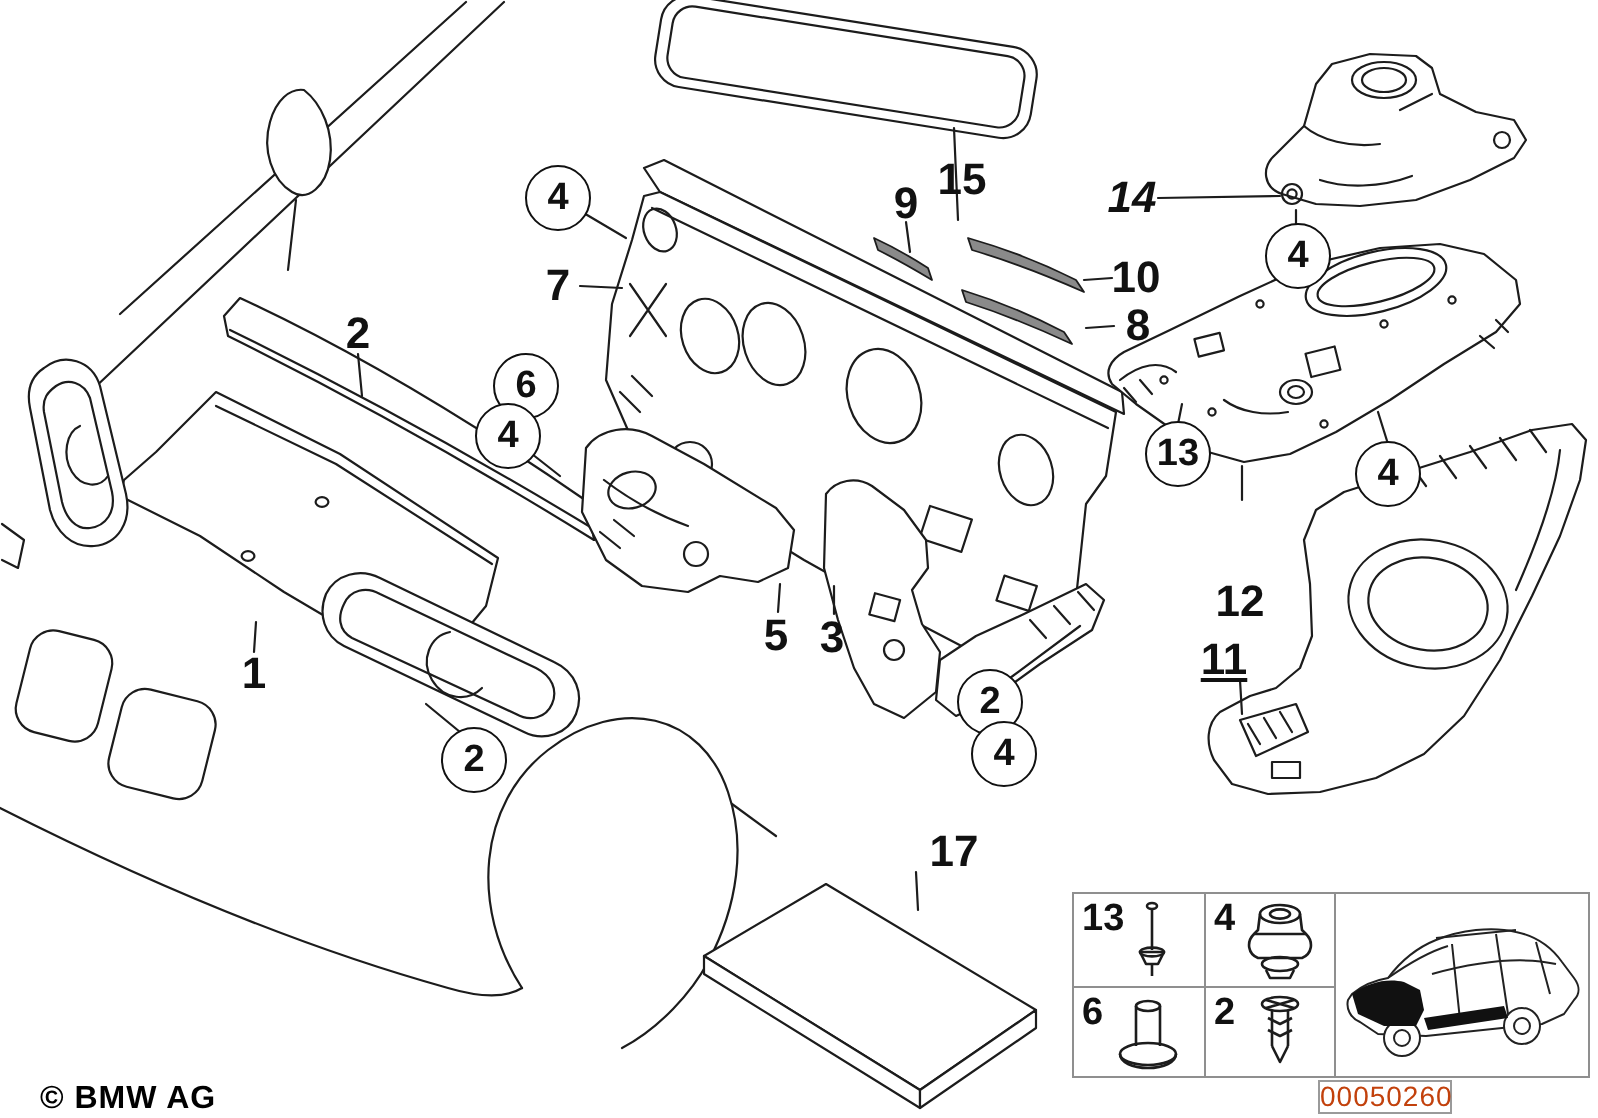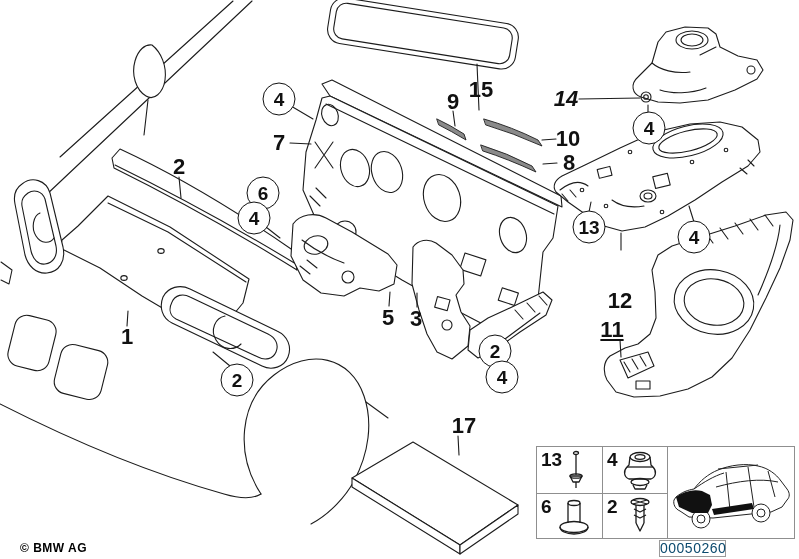--- a/index.html
+++ b/index.html
@@ -6,33 +6,33 @@
   .stage{position:relative;width:799px;height:559px;background:#fff;overflow:hidden;
          font-family:"Liberation Sans",sans-serif;}
   svg{display:block;}
   #artwork{position:absolute;left:0;top:0;}
   .callout{position:absolute;transform:translate(-50%,-50%);
            font-weight:bold;font-size:22px;color:#111;line-height:1;
            white-space:nowrap;z-index:5;}
   .callout.circled{width:31px;height:31px;border:1.7px solid #111;border-radius:50%;
            background:#fff;display:flex;align-items:center;justify-content:center;
            font-size:19px;}
-  .copyright{position:absolute;left:20px;top:541px;font-weight:bold;font-size:12px;
+  .copyright{position:absolute;left:20px;top:541px;font-weight:bold;font-size:16px;
            color:#000;letter-spacing:0.5px;}
   .legend{position:absolute;left:536px;top:446px;width:259px;height:93px;
            border:1px solid #8f8f8f;box-sizing:border-box;background:#fff;}
   .legend-cell{position:absolute;box-sizing:border-box;border-right:1px solid #8f8f8f;}
   .legend-cell .num{position:absolute;left:4px;top:2px;font-weight:bold;font-size:19px;color:#111;}
   .cell-13{left:0;top:0;width:66px;height:47px;border-bottom:1px solid #8f8f8f;}
   .cell-4{left:66px;top:0;width:65px;height:47px;border-bottom:1px solid #8f8f8f;}
   .cell-6{left:0;top:47px;width:66px;height:45px;}
   .cell-2{left:66px;top:47px;width:65px;height:45px;}
   .vehicle-panel{position:absolute;left:131px;top:0;width:126px;height:91px;}
   .code-box{position:absolute;left:659px;top:540px;width:67px;height:17px;
-           border:1px solid #9a9a9a;box-sizing:border-box;font-size:14px;color:#0c4a6e;
+           border:1px solid #9a9a9a;box-sizing:border-box;font-size:14px;color:#c2410c;
            line-height:15px;letter-spacing:0.5px;background:#fff;}
 </style>
 </head>
 <body>
 
 <div class="stage">
 
   <svg id="artwork" width="799" height="559" viewBox="0 0 799 559" fill="none" stroke="#1c1c1c" stroke-width="1.1" stroke-linejoin="round" stroke-linecap="round">
 
     <g>
@@ -211,21 +211,21 @@
       <div class="callout" style="left: 569px; top: 163px;">8</div>
       <div class="callout circled" style="left: 649px; top: 128px;">4</div>
       <div class="callout circled" style="left: 589px; top: 227px;">13</div>
       <div class="callout" style="left: 620px; top: 261px; margin-top: 40px;">12</div>
       <div class="callout circled" style="left: 694px; top: 237px;">4</div>
       <div class="callout" style="left: 612px; top: 330px; text-decoration: underline;">11</div>
       <div class="callout" style="left: 388px; top: 318px;">5</div>
       <div class="callout" style="left: 416px; top: 319px;">3</div>
       <div class="callout circled" style="left: 495px; top: 351px;">2</div>
       <div class="callout circled" style="left: 502px; top: 377px;">4</div>
-      <div class="callout" style="left: 464px; top: 426px; text-align: right;">17</div>
+      <div class="callout" style="left: 477px; top: 426px; text-align: right;">17</div>
     </div>
 
   <div class="legend">
 
     <div class="legend-cell cell-13">
       <span class="num">13</span>
       <svg width="40" height="42" viewBox="0 0 40 42" style="position:absolute;left:18px;top:3px" fill="none" stroke="#1c1c1c" stroke-width="1.3" stroke-linejoin="round">
         <ellipse cx="21" cy="3" rx="2.5" ry="1.5"></ellipse>
         <path d="M21,4 L21,25"></path>
         <ellipse cx="21" cy="26" rx="6" ry="2.2"></ellipse>

